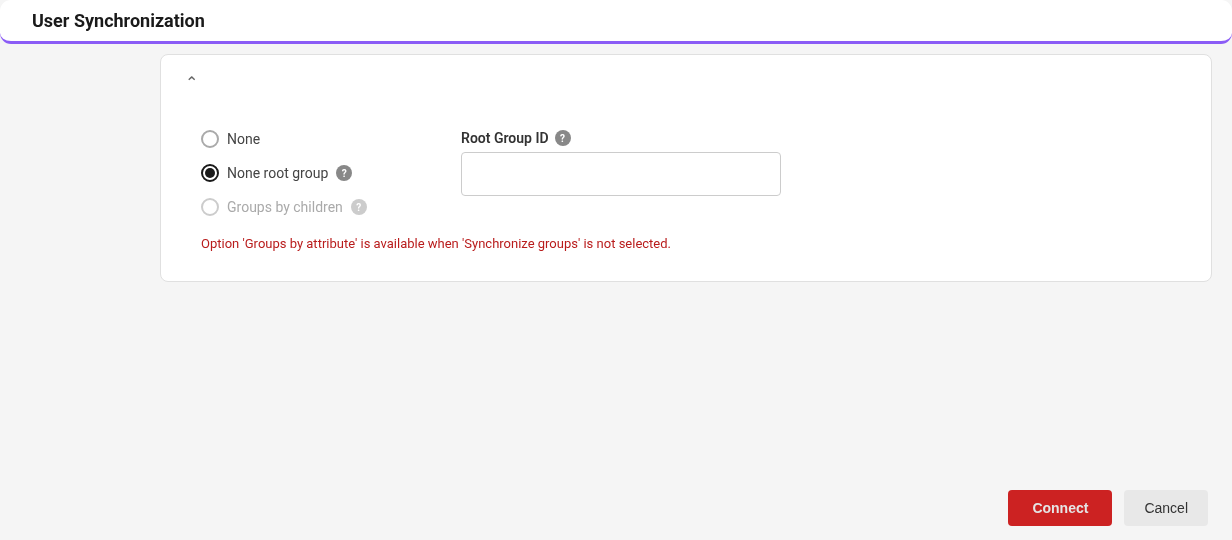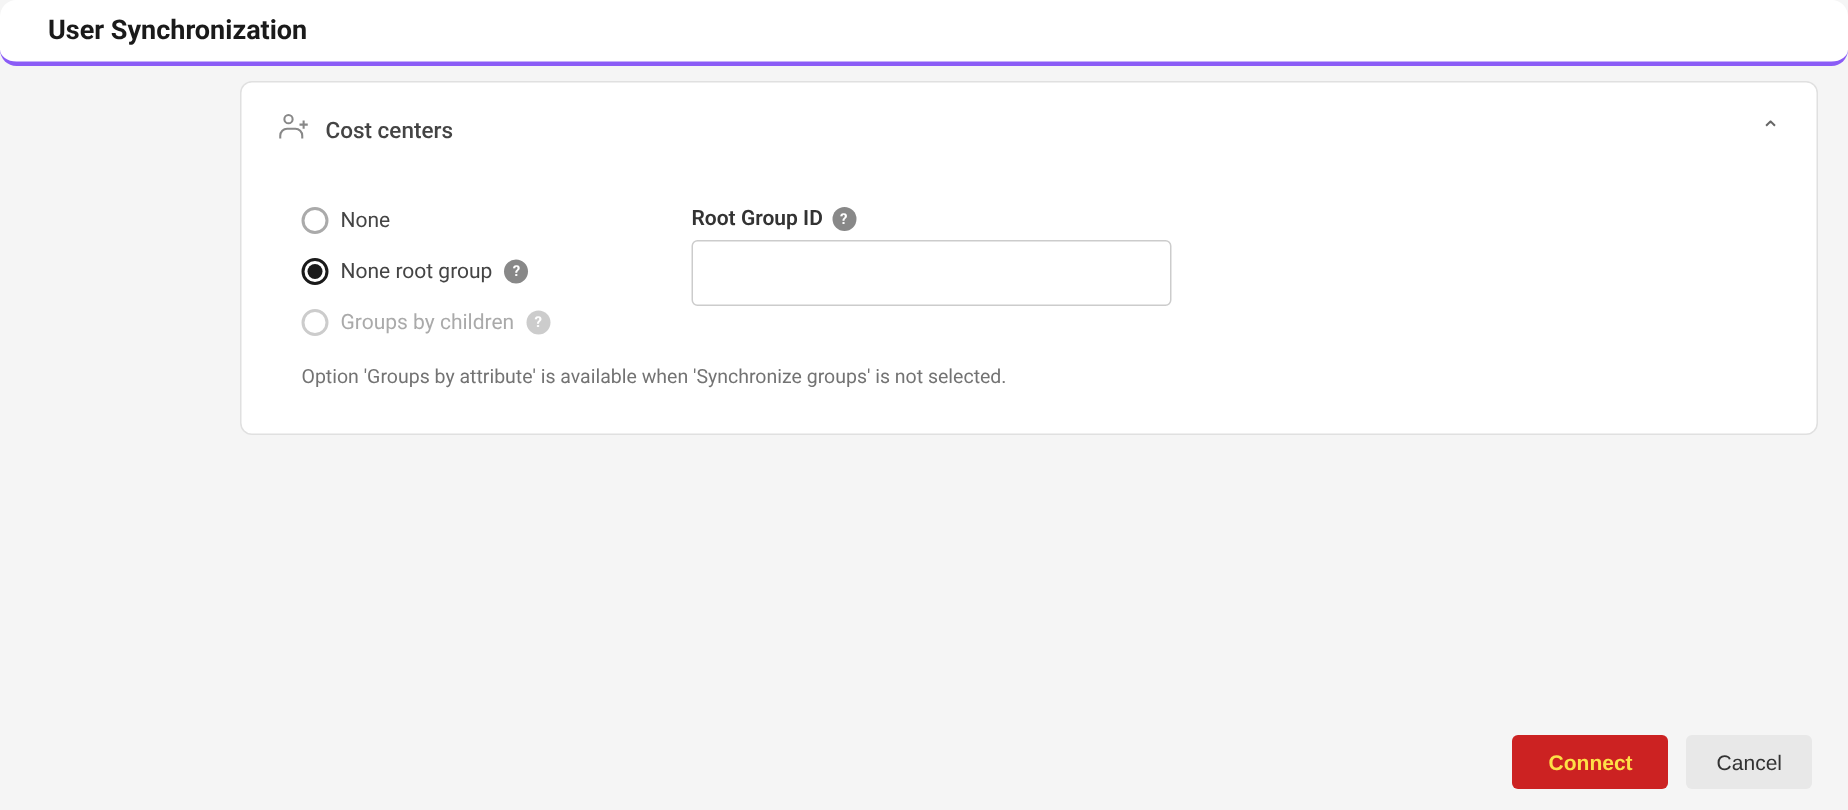--- a/index.html
+++ b/index.html
@@ -170,35 +170,35 @@
     .root-group-hint {
       font-size: 12px;
       color: #888;
       max-width: 280px;
       line-height: 1.4;
     }
 
     .attribute-notice {
       margin-top: 20px;
       font-size: 13px;
-      color: #737373;
+      color: #b91c1c;
     }
 
     .footer {
       display: flex;
       justify-content: flex-end;
       align-items: center;
       gap: 12px;
       padding: 14px 24px;
       background: #f5f5f5;
     }
 
     .btn-connect {
       background: #cc2222;
-      color: #fde047;
+      color: #e5e5e5;
       border: none;
       border-radius: 4px;
       padding: 10px 24px;
       font-size: 14px;
       font-weight: 600;
       cursor: pointer;
     }
 
     .btn-cancel {
       background: #e8e8e8;
@@ -244,31 +244,20 @@
 <div class="header">
   <span class="header-title">User Synchronization</span>
 </div>
 
 <div class="main-content">
   <div class="card">
 
 
     <div class="section">
       <div class="section-header">
-        <div class="section-header-left">
-          <span class="user-icon">
-            <svg width="22" height="22" viewBox="0 0 24 24" fill="none" stroke="#888" stroke-width="1.5">
-              <circle cx="8" cy="7" r="3"></circle>
-              <path d="M2 21v-2a5 5 0 0 1 5-5h6a5 5 0 0 1 5 5v2"></path>
-              <line x1="19" y1="8" x2="19" y2="14"></line>
-              <line x1="16" y1="11" x2="22" y2="11"></line>
-            </svg>
-          </span>
-          <span class="section-label">Cost centers</span>
-        </div>
         <span class="chevron-icon">⌃</span>
       </div>
 
       <div class="section-body">
         <div class="options-area">
 
           <div class="radio-options">
 
             <div class="radio-option">
               <div class="radio-circle"></div>

